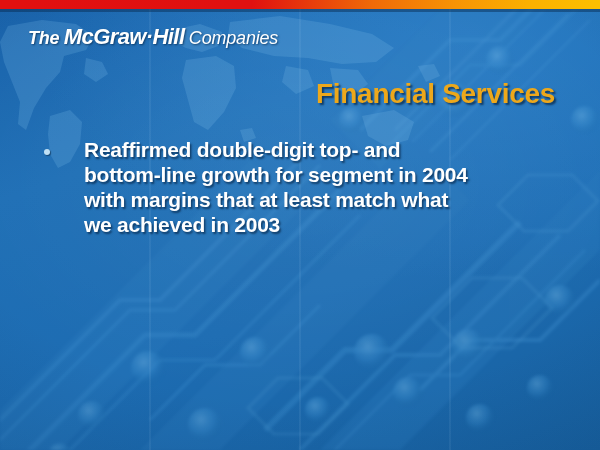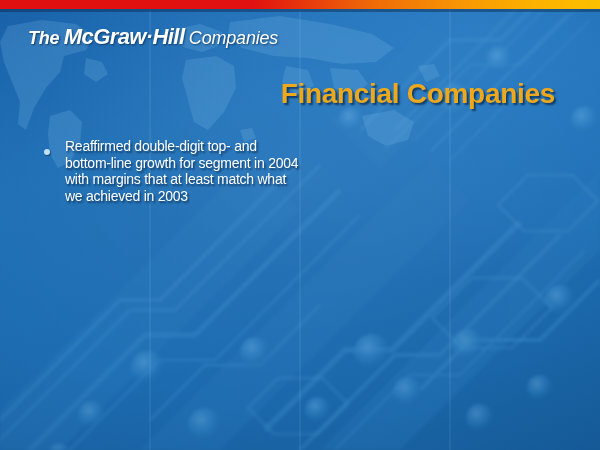--- a/index.html
+++ b/index.html
@@ -155,26 +155,27 @@
     height: 6px;
     border-radius: 50%;
     background: #bfe0f5;
     margin-top: 11px;
     margin-right: 15px;
     box-shadow: 1px 1px 1px rgba(6,38,70,0.6);
   }
   .bullet-text {
     flex: 1 1 auto;
     color: #ffffff;
-    font-size: 14px;
-    font-weight: normal;
+    font-size: 21px;
+    font-weight: bold;
     line-height: 1.19;
     letter-spacing: -0.25px;
     text-shadow: 1.5px 1.5px 2px rgba(6,36,68,0.70);
     white-space: pre-line;
+    margin-left: 19px;
   }
 </style>
 </head>
 <body>
 
 <div class="slide">
 
   <div class="bg-base"></div>
 
   <div class="bg-circuit">
@@ -280,21 +281,21 @@
 
   <div class="accent-bar"></div>
   <div class="accent-bar-shadow"></div>
 
   <div class="content">
 
     <div class="logo">
       <span class="lg-the">The</span> <span class="lg-mh">McGraw·Hill</span> <span class="lg-co">Companies</span>
     </div>
 
-    <div class="slide-title">Financial Companies</div>
+    <div class="slide-title">Financial Services</div>
 
     <div class="bullets">
 
       <div class="bullet">
         <span class="bullet-dot"></span>
         <span class="bullet-text">Reaffirmed double-digit top- and
 bottom-line growth for segment in 2004
 with margins that at least match what
 we achieved in 2003</span>
       </div>

